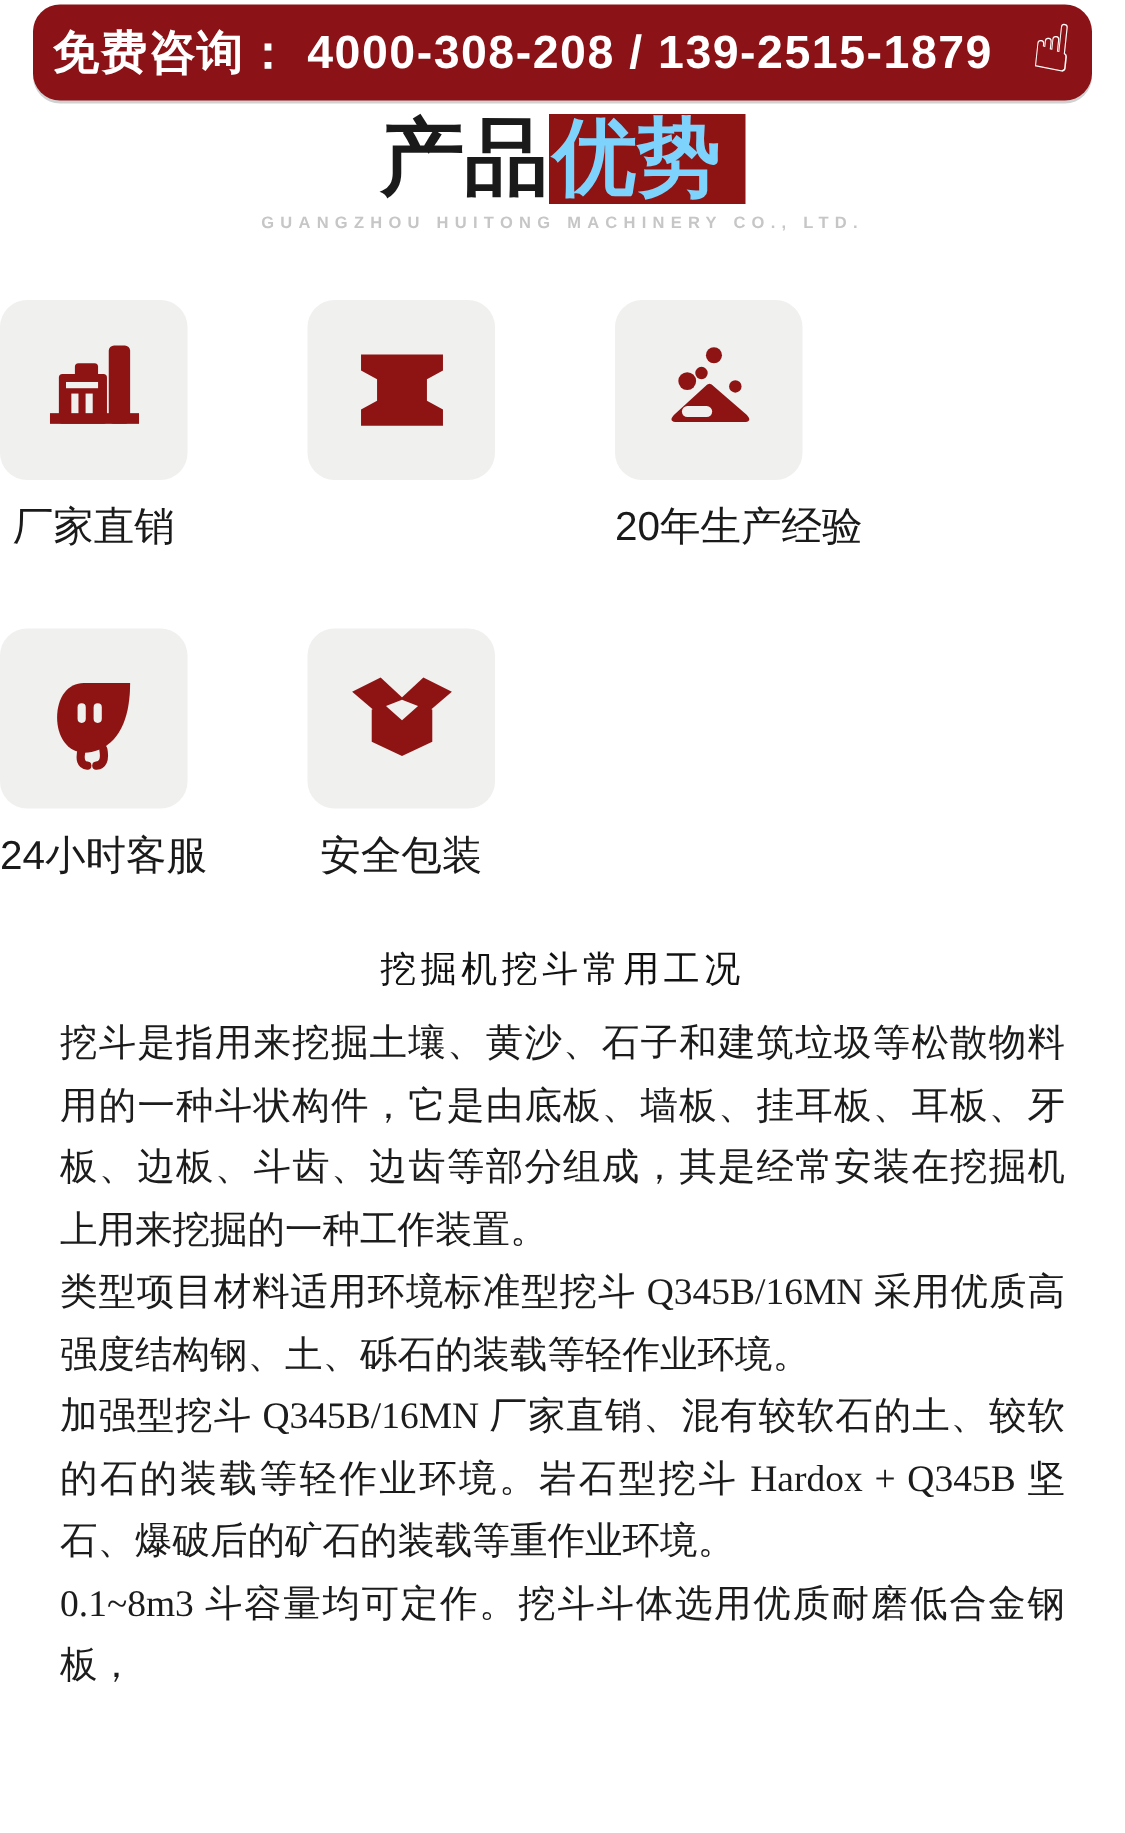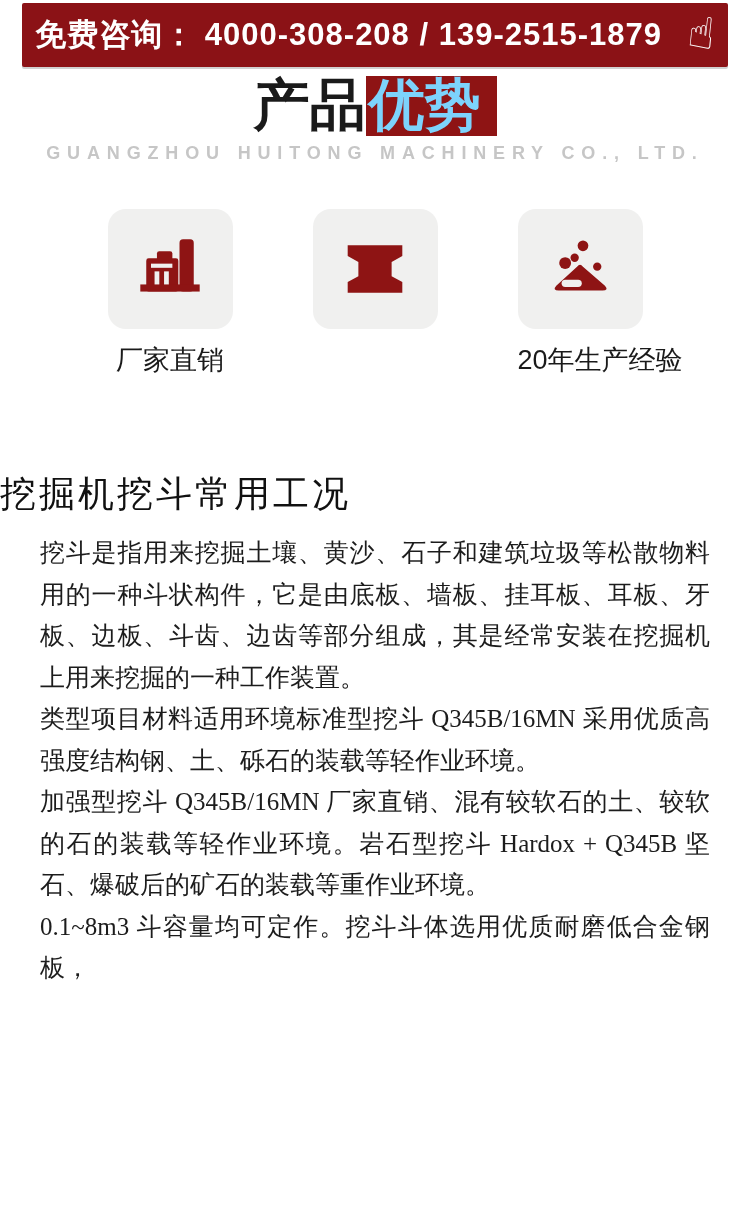--- a/index.html
+++ b/index.html
@@ -11,21 +11,21 @@
   }
   *{margin:0;padding:0;box-sizing:border-box;}
   html,body{width:750px;background:#ffffff;}
   body{height:1222px;overflow:hidden;font-family:"Liberation Sans","DejaVu Sans",sans-serif;}
 
   
   .banner{
     margin:3px 22px 0;
     height:64px;
     background:var(--banner-red);
-    border-radius:2px;
+    border-radius:18px;
     display:flex;align-items:center;justify-content:center;
     gap:26px;
     color:#ffffff;
     box-shadow:0 2px 0 rgba(0,0,0,0.18);
   }
   .banner-text{font-size:31px;font-weight:bold;letter-spacing:1px;}
   .banner-hand{font-size:44px;line-height:1;transform:rotate(6deg);margin-top:-4px;}
 
   
   .title-wrap{margin-top:9px;text-align:center;font-weight:bold;font-size:56px;line-height:58px;}
@@ -33,29 +33,29 @@
   .title-highlight{
     background:var(--accent-red);
     color:#7dd3fc;
     display:inline-block;
     padding:0 16px 2px 3px;
   }
   .subtitle{
     margin-top:7px;
     text-align:center;
     color:var(--subtitle-gray);
-    font-size:18px;
+    font-size:11px;
     letter-spacing:0.38em;
     font-weight:bold;
   }
 
   
   .features{margin-top:45px;}
   .feature-row{
-    display:flex;justify-content:center;gap:80px;
+    display:flex;gap:80px;
   }
   .feature-row + .feature-row{margin-top:50px;}
   .feature-cell{width:125px;text-align:center;}
   .feature-tile{
     width:125px;height:120px;
     background:var(--tile-bg);
     border-radius:18px;
     display:flex;align-items:center;justify-content:center;
   }
   .feature-tile svg{width:76px;height:76px;}
@@ -66,23 +66,23 @@
   .feature-label{
     margin-top:13px;
     font-size:27px;
     color:#1a1a1a;
     white-space:nowrap;
   }
 
   
   .article-heading{
     margin-top:42px;
-    text-align:left;
+    text-align:center;
     font-family:"Liberation Serif","DejaVu Serif",serif;
-    font-size:36px;
+    font-size:24px;
     letter-spacing:3px;
     color:#111111;
     font-weight:400;
   }
   .article-body{
     margin-top:13px;
     padding:0 40px;
     font-family:"Liberation Serif","DejaVu Serif",serif;
     font-size:25px;
     line-height:41.5px;
@@ -140,21 +140,44 @@
           <path class="icon-fill" d="M29.5 30 Q32 27 34.5 30 L53 46 Q56.5 50 51 50 H14 Q8.5 50 12 46 Z"></path>
           <rect class="icon-bg" x="16.5" y="41" width="17" height="6.2" rx="3.1"></rect>
         </svg>
       </div>
       <div class="feature-label">20年生产经验</div>
     </div>
 
   </div>
   <div class="feature-row">
 
+    <div class="feature-cell">
+      <div class="feature-tile">
+        <svg viewBox="0 0 64 64">
+          <path class="icon-fill" d="M26 12 L52 12 C52 29 47.5 44 34.5 49.5 C19.5 55.5 11 44.5 11 31.5 C11 20 17 12 26 12 Z"></path>
+          <rect class="icon-bg" x="22.5" y="23.5" width="4.6" height="11" rx="2.3"></rect>
+          <rect class="icon-bg" x="31.5" y="23.5" width="4.6" height="11" rx="2.3"></rect>
+          <path class="icon-stroke" d="M25 48.5 Q22.5 58 28 58.5" stroke-width="4.6"></path>
+          <path class="icon-stroke" d="M37 49.5 Q38.5 58 33 58.5" stroke-width="4.6"></path>
+        </svg>
+      </div>
+      <div class="feature-label">24小时客服</div>
+    </div>
 
+    <div class="feature-cell">
+      <div class="feature-tile">
+        <svg viewBox="0 0 64 64">
+          <polygon class="icon-fill" points="4,17 20,9 33,21 17,28"></polygon>
+          <polygon class="icon-fill" points="60,17 44,9 31,21 47,28"></polygon>
+          <polygon class="icon-fill" points="15,27 32,21 49,27 49,45 32,53 15,45"></polygon>
+          <polygon class="icon-bg" points="23,25 32,21.5 41,25 32,33"></polygon>
+        </svg>
+      </div>
+      <div class="feature-label">安全包装</div>
+    </div>
 
 
   </div>
 </div>
 
 <div class="article-heading">挖掘机挖斗常用工况</div>
 <div class="article-body">
   <p>挖斗是指用来挖掘土壤、黄沙、石子和建筑垃圾等松散物料用的一种斗状构件，它是由底板、墙板、挂耳板、耳板、牙板、边板、斗齿、边齿等部分组成，其是经常安装在挖掘机上用来挖掘的一种工作装置。</p>
   <p>类型项目材料适用环境标准型挖斗 Q345B/16MN 采用优质高强度结构钢、土、砾石的装载等轻作业环境。</p>
   <p>加强型挖斗 Q345B/16MN 厂家直销、混有较软石的土、较软的石的装载等轻作业环境。岩石型挖斗 Hardox + Q345B 坚石、爆破后的矿石的装载等重作业环境。</p>

